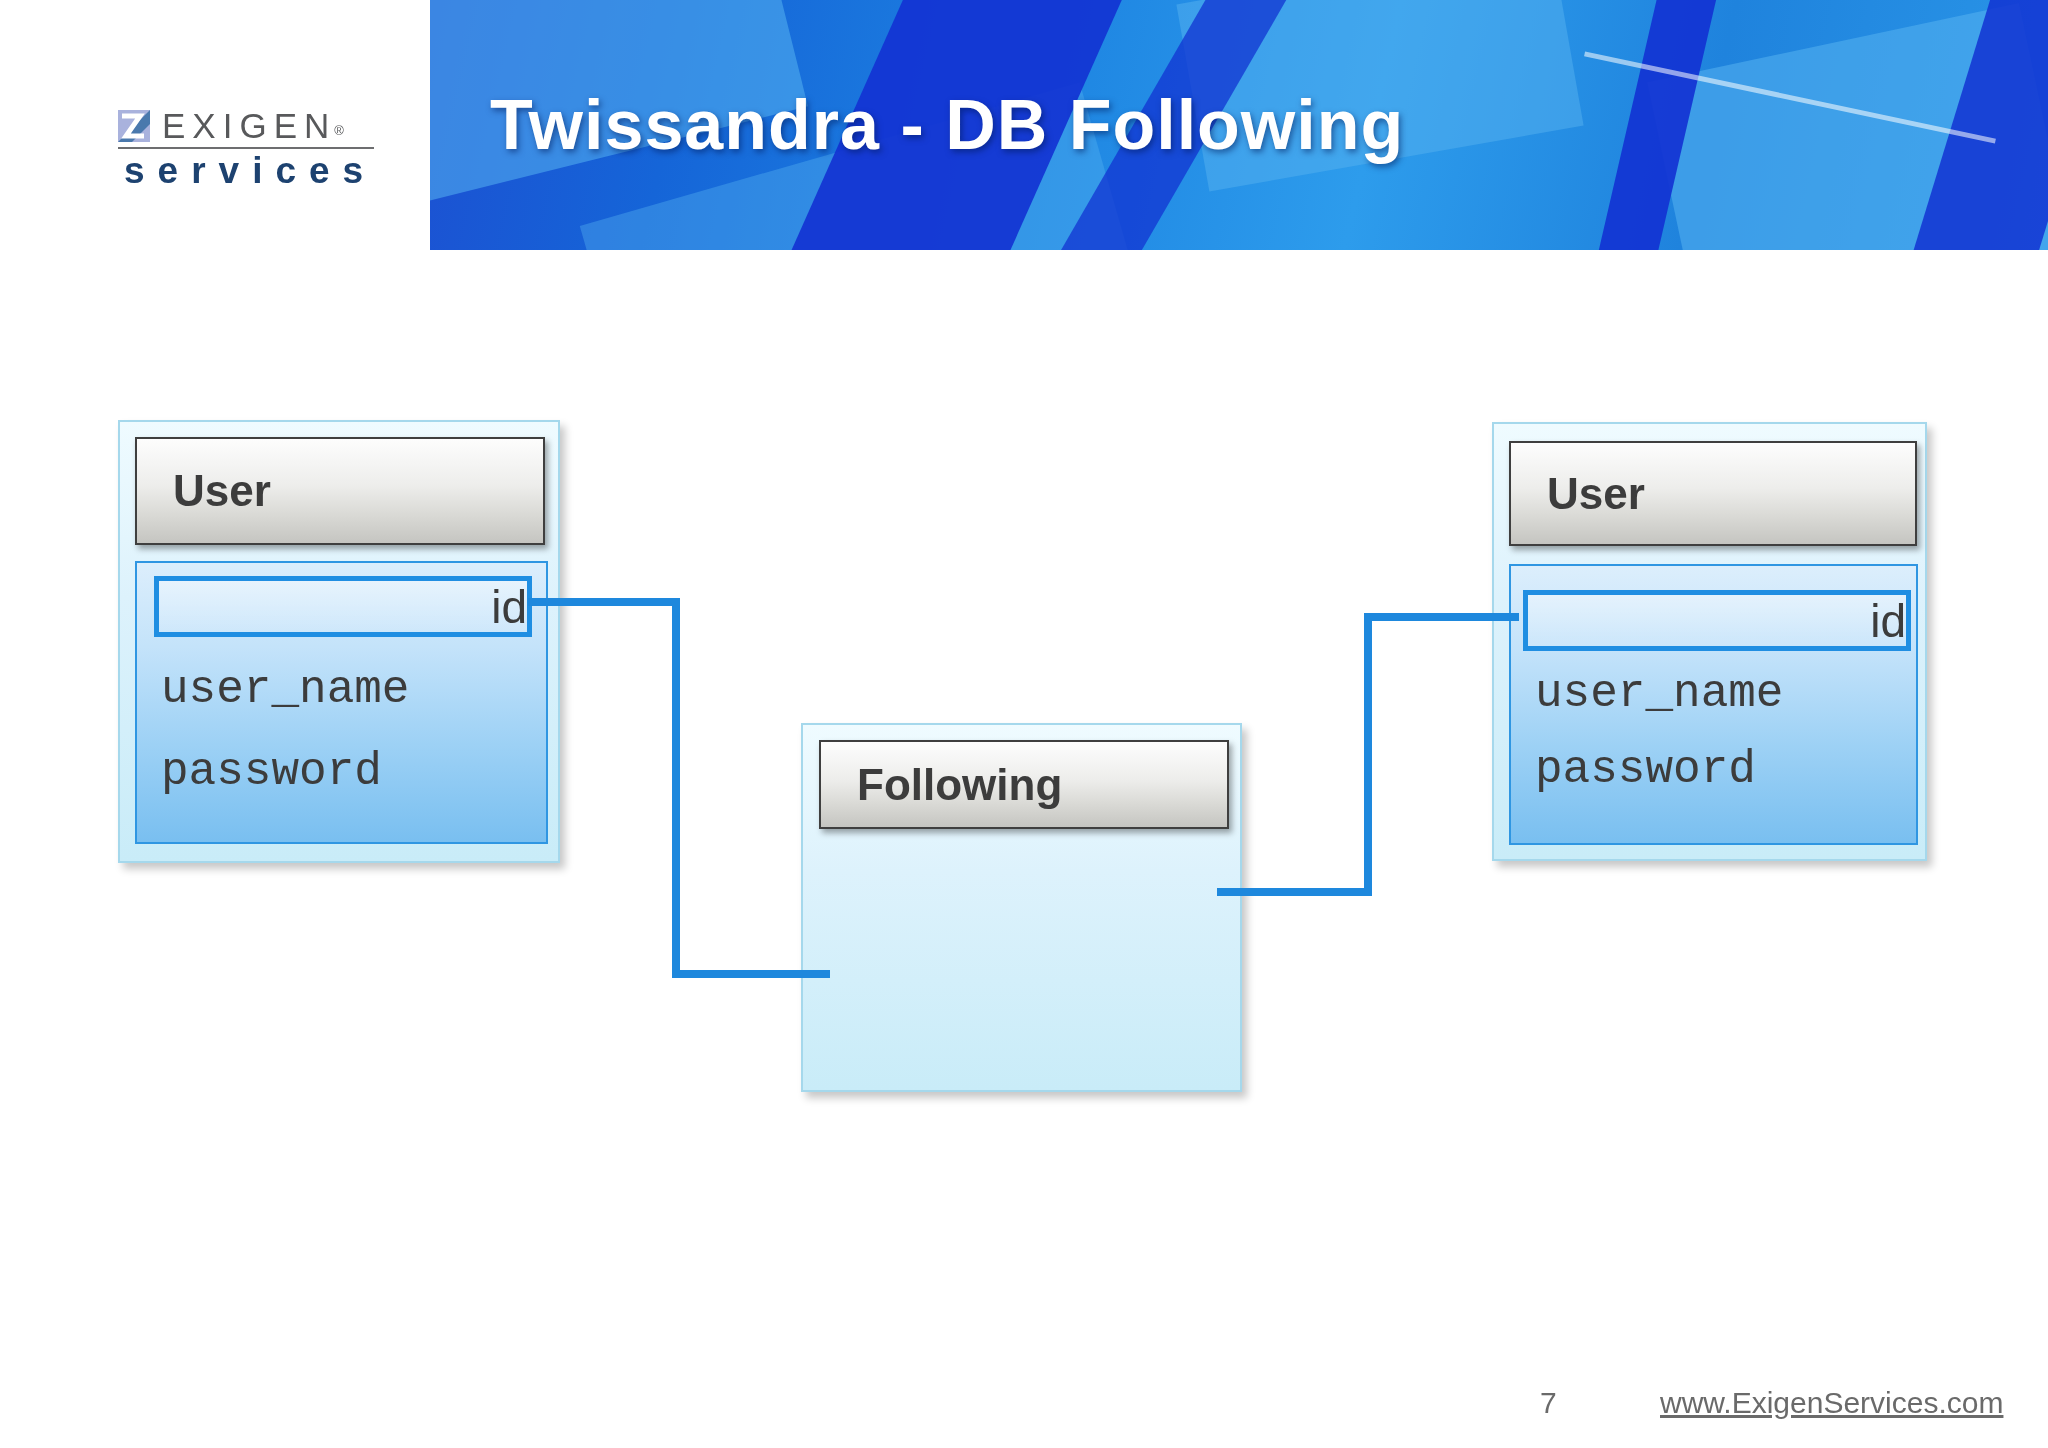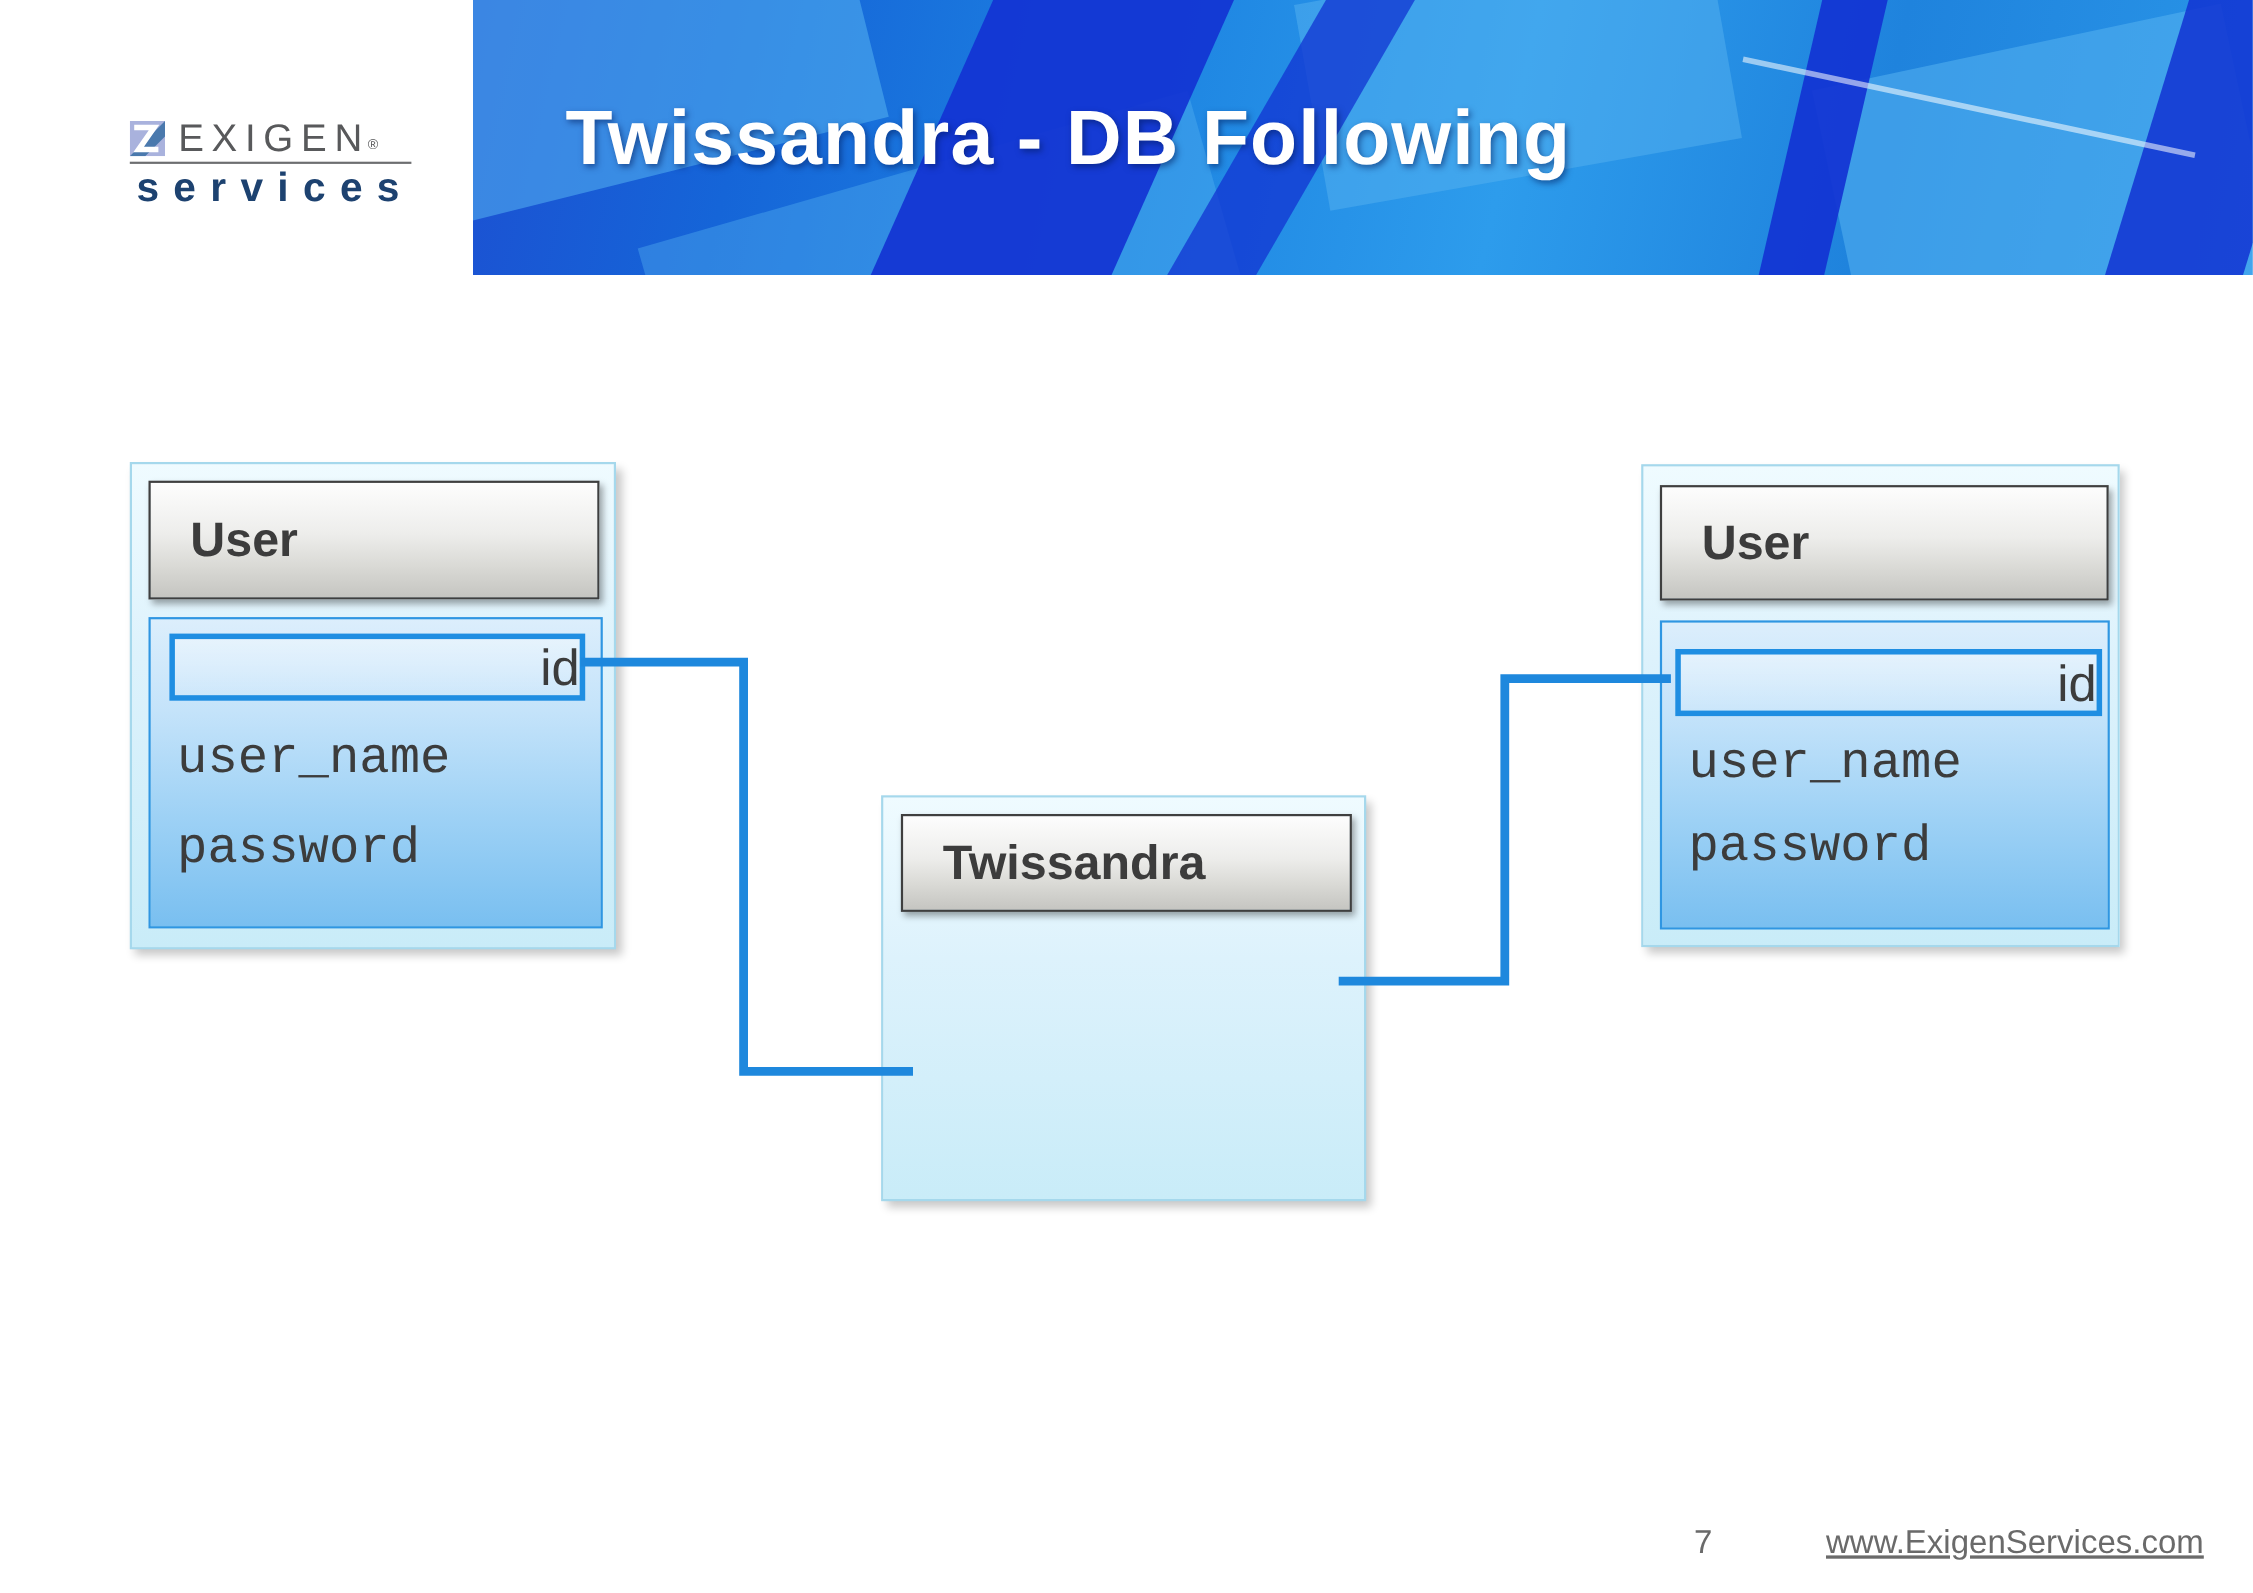--- a/index.html
+++ b/index.html
@@ -22,21 +22,20 @@
   .banner .panel{position:absolute;background:#55b2f0;}
   .banner .panel.p1{left:-60px;top:-40px;width:420px;height:200px;transform:rotate(-14deg);opacity:.55;}
   .banner .panel.p2{left:760px;top:-30px;width:380px;height:190px;transform:rotate(-10deg);opacity:.5;}
   .banner .panel.p3{left:1240px;top:40px;width:380px;height:260px;transform:rotate(-12deg);opacity:.55;}
   .banner .panel.p4{left:170px;top:150px;width:520px;height:220px;transform:rotate(-16deg);opacity:.4;}
   .banner .glint{position:absolute;left:1150px;top:95px;width:420px;height:5px;background:rgba(255,255,255,.55);transform:rotate(12deg);}
   .slide-title{
     position:absolute;left:60px;top:50%;transform:translateY(-50%);
     color:#ffffff;font-size:70px;font-weight:bold;letter-spacing:1px;white-space:nowrap;
     text-shadow:2px 3px 6px rgba(0,25,90,.55);
-    margin-left:24px;
   }
 
   
   .logo{position:absolute;left:88px;top:108px;width:260px;margin-left:30px;}
   .logo-top{display:flex;align-items:center;}
   .logo-icon{width:32px;height:32px;flex:0 0 32px;}
   .logo-exigen{
     margin-left:12px;color:#58595b;font-size:35px;letter-spacing:7px;
     display:flex;align-items:flex-start;line-height:1;
   }
@@ -134,21 +133,21 @@
       <span>user_name</span>
     </div>
     <div class="field-plain" style="top:183px;">
       <span>password</span>
     </div>
   </div>
 </div>
 
 <div class="entity" style="left:801px;top:723px;width:441px;height:369px;">
   <div class="entity-header" style="left:16px;top:15px;width:410px;height:89px;">
-    <span>Twissandra</span>
+    <span>Following</span>
   </div>
 </div>
 
 <div class="entity" style="left:1492px;top:422px;width:435px;height:439px;">
   <div class="entity-header" style="left:15px;top:17px;width:408px;height:105px;">
     <span>User</span>
   </div>
   <div class="entity-body" style="left:15px;top:140px;width:409px;height:281px;">
     <div class="field-box" style="left:12px;top:24px;width:388px;height:61px;">
       <span>id</span>

